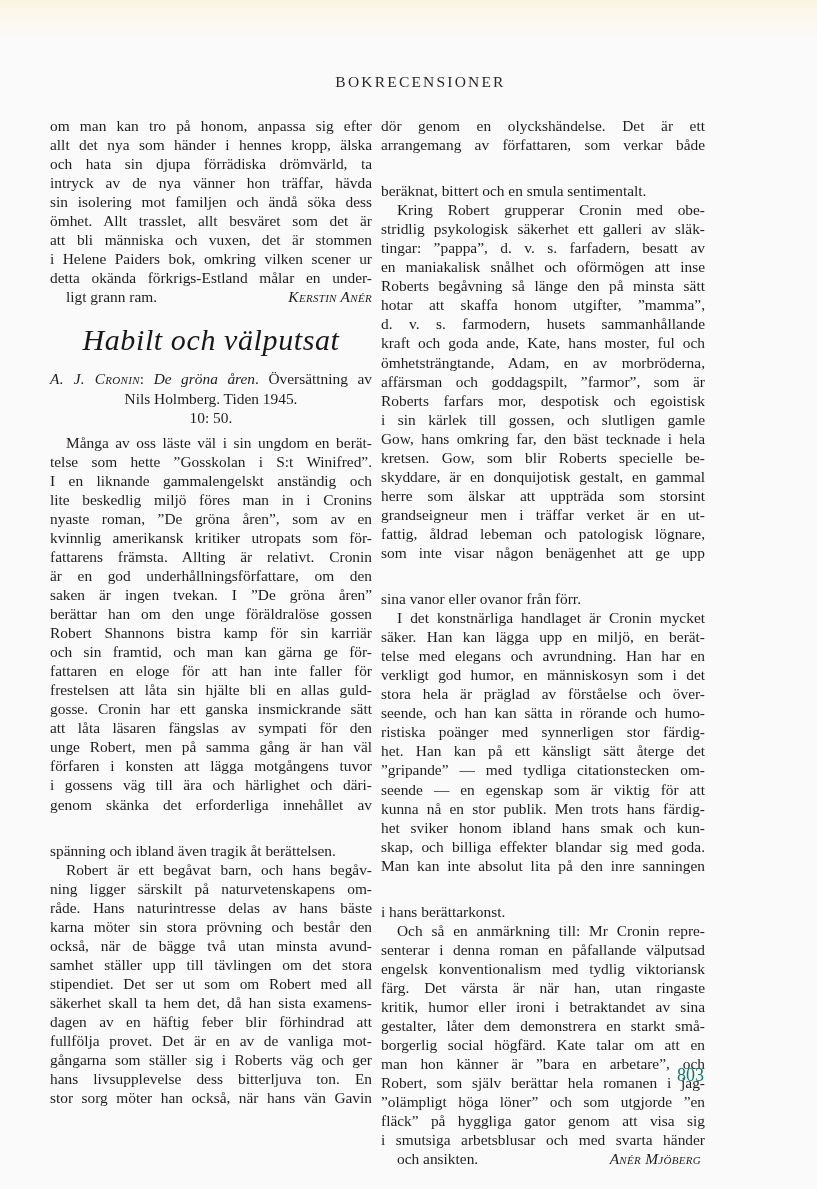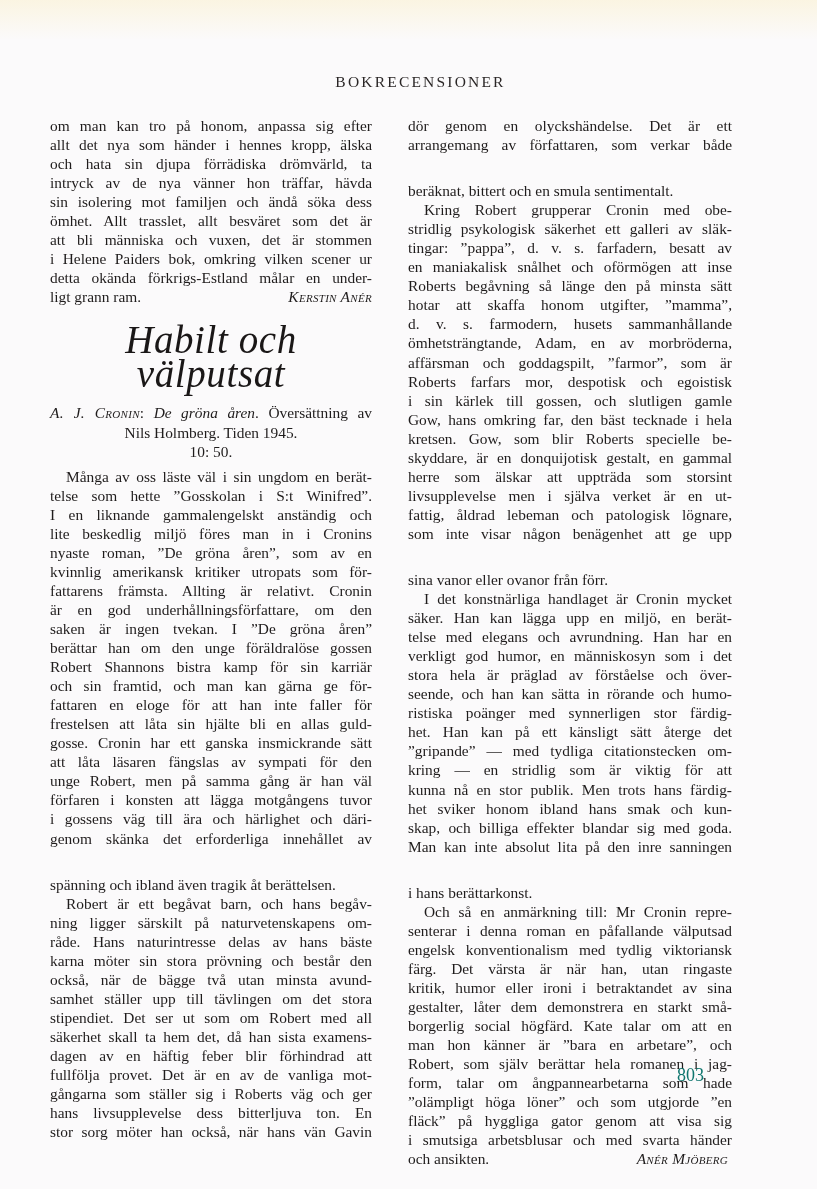--- a/index.html
+++ b/index.html
@@ -17,34 +17,34 @@
   .running-head {
     position:absolute; top:73px; left:12px; width:817px;
     text-align:center; font-size:15.5px; letter-spacing:2.2px;
     color:#2a2626;
   }
   .col {
     position:absolute; top:116px;
     font-size:15.4px; line-height:19.05px;
   }
   .col.left { left:50px; width:322px; }
-  .col.right { left:408px; width:324px; }
+  .col.right { left:381px; width:324px; }
   .line {
     display:block; white-space:nowrap;
     text-align:justify; text-align-last:justify;
     height:19.05px;
   }
   .line.last { text-align-last:left;margin-top:27px; }
   .line.center { text-align:center; text-align-last:center; }
   .indent { padding-left:16px; }
-  .sig-row { display:flex; justify-content:space-between; white-space:nowrap; height:19.05px; }
+  .sig-row { display:flex; justify-content:space-between; white-space:nowrap; height:19.05px;margin-left:16px; }
   .sc { font-variant:small-caps; letter-spacing:0.3px;font-style:italic; }
   .title {
     display:block; text-align:center; font-style:italic;
-    font-size:39px; line-height:34px; margin:17px 0 9px 0;
+    font-size:30px; line-height:34px; margin:17px 0 9px 0;
     letter-spacing:0.6px; color:#1a1717;
   }
   .byline { display:block;margin-top:12px; }
   .para-gap { height:6px; }
   em { font-style:italic; }
   .page-number {
     position:absolute; top:1065px; left:677px;
     font-size:18px; color:#0f766e;
   }
 </style>
@@ -128,61 +128,61 @@
       <span class="line last">beräknat, bittert och en smula sentimentalt.</span>
     </div>
   <div>
       <span class="line indent">Kring Robert grupperar Cronin med obe-</span>
       <span class="line">stridlig psykologisk säkerhet ett galleri av släk-</span>
       <span class="line">tingar: ”pappa”, d. v. s. farfadern, besatt av</span>
       <span class="line">en maniakalisk snålhet och oförmögen att inse</span>
       <span class="line">Roberts begåvning så länge den på minsta sätt</span>
       <span class="line">hotar att skaffa honom utgifter, ”mamma”,</span>
       <span class="line">d. v. s. farmodern, husets sammanhållande</span>
+      <span class="line">kraft och goda ande, Kate, hans moster, ful och</span>
       <span class="line">ömhetsträngtande, Adam, en av morbröderna,</span>
       <span class="line">affärsman och goddagspilt, ”farmor”, som är</span>
       <span class="line">Roberts farfars mor, despotisk och egoistisk</span>
       <span class="line">i sin kärlek till gossen, och slutligen gamle</span>
       <span class="line">Gow, hans omkring far, den bäst tecknade i hela</span>
       <span class="line">kretsen. Gow, som blir Roberts specielle be-</span>
       <span class="line">skyddare, är en donquijotisk gestalt, en gammal</span>
       <span class="line">herre som älskar att uppträda som storsint</span>
-      <span class="line">livsupplevelse men i själva verket är en ut-</span>
+      <span class="line">grandseigneur men i träffar verket är en ut-</span>
       <span class="line">fattig, åldrad lebeman och patologisk lögnare,</span>
       <span class="line">som inte visar någon benägenhet att ge upp</span>
       <span class="line last">sina vanor eller ovanor från förr.</span>
     </div>
   <div>
       <span class="line indent">I det konstnärliga handlaget är Cronin mycket</span>
       <span class="line">säker. Han kan lägga upp en miljö, en berät-</span>
       <span class="line">telse med elegans och avrundning. Han har en</span>
       <span class="line">verkligt god humor, en människosyn som i det</span>
       <span class="line">stora hela är präglad av förståelse och över-</span>
       <span class="line">seende, och han kan sätta in rörande och humo-</span>
       <span class="line">ristiska poänger med synnerligen stor färdig-</span>
       <span class="line">het. Han kan på ett känsligt sätt återge det</span>
       <span class="line">”gripande” — med tydliga citationstecken om-</span>
-      <span class="line">kring — en stridlig som är viktig för att</span>
+      <span class="line">seende — en egenskap som är viktig för att</span>
       <span class="line">kunna nå en stor publik. Men trots hans färdig-</span>
       <span class="line">het sviker honom ibland hans smak och kun-</span>
       <span class="line">skap, och billiga effekter blandar sig med goda.</span>
       <span class="line">Man kan inte absolut lita på den inre sanningen</span>
       <span class="line last">i hans berättarkonst.</span>
     </div>
   <div>
       <span class="line indent">Och så en anmärkning till: Mr Cronin repre-</span>
       <span class="line">senterar i denna roman en påfallande välputsad</span>
       <span class="line">engelsk konventionalism med tydlig viktoriansk</span>
       <span class="line">färg. Det värsta är när han, utan ringaste</span>
       <span class="line">kritik, humor eller ironi i betraktandet av sina</span>
       <span class="line">gestalter, låter dem demonstrera en starkt små-</span>
       <span class="line">borgerlig social högfärd. Kate talar om att en</span>
       <span class="line">man hon känner är ”bara en arbetare”, och</span>
       <span class="line">Robert, som själv berättar hela romanen i jag-</span>
-      <span class="line">form, talar om ångpannearbetarna som hade</span>
       <span class="line">”olämpligt höga löner” och som utgjorde ”en</span>
       <span class="line">fläck” på hyggliga gator genom att visa sig</span>
       <span class="line">i smutsiga arbetsblusar och med svarta händer</span>
     </div>
   <div class="sig-row">
     <span>och ansikten.</span>
     <span class="sc" style="padding-right:4px;">Anér Mjöberg</span>
   </div>
 </div>
 

